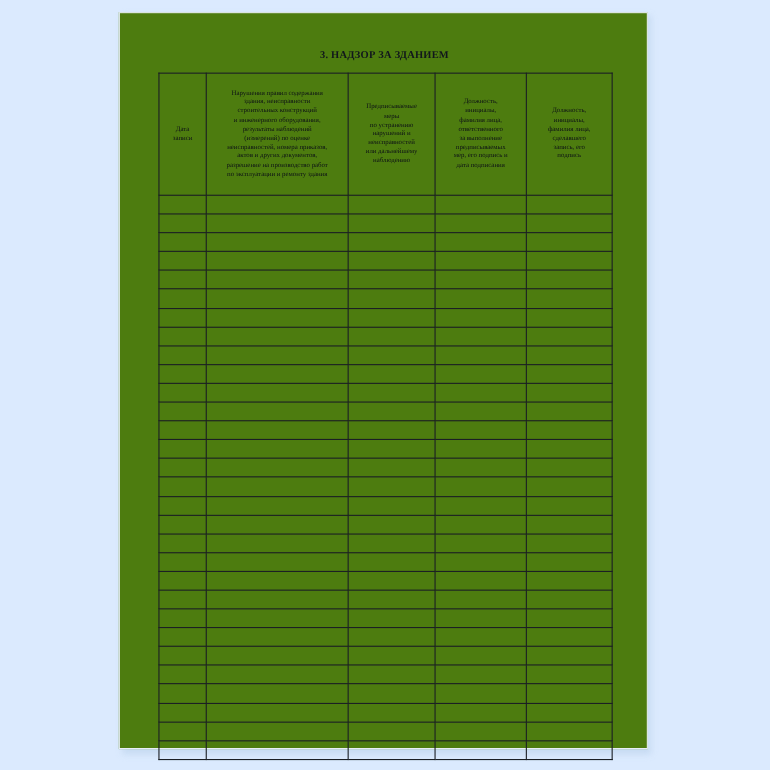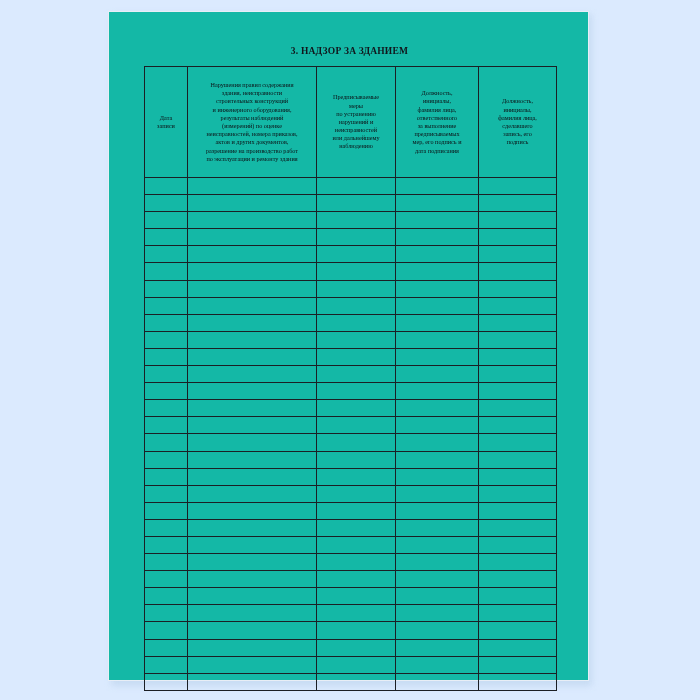--- a/index.html
+++ b/index.html
@@ -22,21 +22,21 @@
     background: #c3d8f0;
     filter: blur(3px);
     opacity: .8;
   }
   .page {
     position: absolute;
     left: 108px;
     top: 11px;
     width: 481px;
     height: 670px;
-    background: #14b8a6;
+    background: #4d7c0f;
     box-sizing: border-box;
     border: 1px solid #e8eef6;
   }
   .doc-title {
     position: absolute;
     left: 0;
     top: 34px;
     width: 481px;
     text-align: center;
     font-size: 9.5px;

